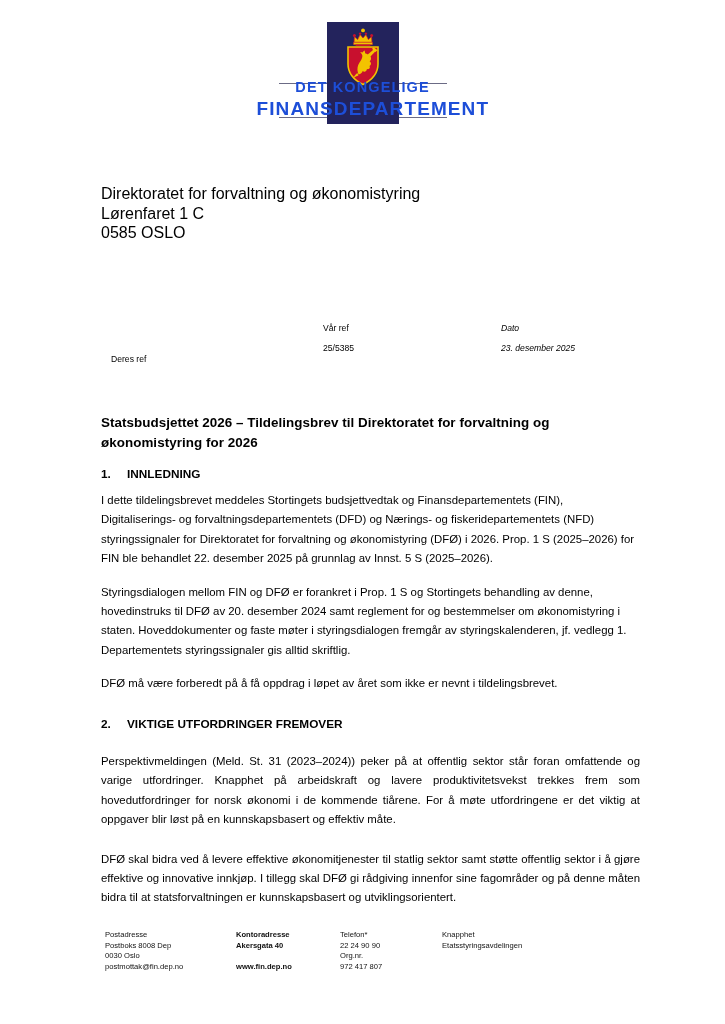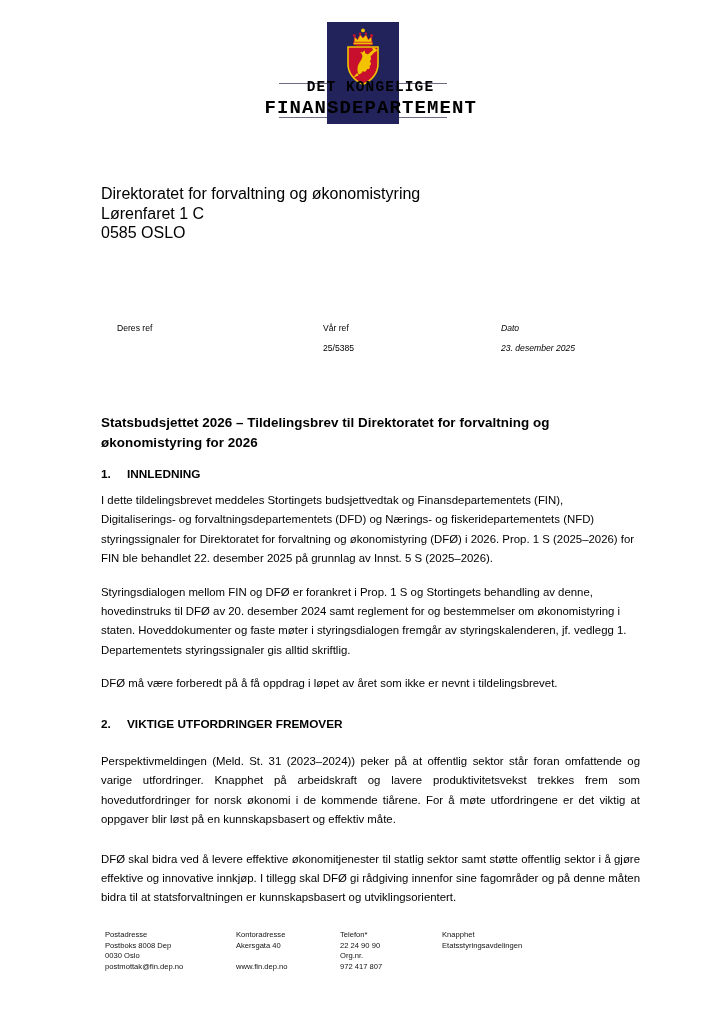--- a/index.html
+++ b/index.html
@@ -71,27 +71,27 @@
   }
   .logo-crest {
     position: absolute;
     left: 70px;
     top: 2px;
     width: 72px;
     height: 64px;
   }
   .logo-text {
     position: absolute;
-    left: 8px;
+    left: 0;
     top: 57px;
     width: 212px;
     text-align: center;
-    font-family: Liberation Mono, monospace;
+    font-family: Liberation Sans, sans-serif;
     font-weight: bold;
-    color: #000000;
+    color: #1d4ed8;
     line-height: 1.22;
     letter-spacing: 1.1px;
   }
   .logo-text .l1 { font-size: 14.5px; display:block; }
   .logo-text .l2 { font-size: 19px; display:block; }
 
   
   .content {
     position: absolute;
     left: 101px;
@@ -113,21 +113,21 @@
     top: 318px;
     left: 0;
     width: 539px;
     font-size: 8.6px;
     line-height: 20px;
   }
   .ref-col {
     position: absolute;
     top: 0;
   }
-  .ref-col.c1 { left: 16px; }
+  .ref-col.c1 { left: 10px; margin-top: 31px; }
   .ref-col.c2 { left: 222px; }
   .ref-col.c3 { left: 400px; font-style: italic; }
   .ref-label { display: block; }
   .ref-value { display: block; }
 
   h1.doc-title {
     position: absolute;
     top: 413px;
     left: 0;
     width: 539px;
@@ -179,21 +179,21 @@
     width: 540px;
     font-size: 7.6px;
     line-height: 10.6px;
     color: #111111;
   }
   .footer-col {
     position: absolute;
     top: 0;
   }
   .footer-col.f1 { left: 0px;   width: 130px; }
-  .footer-col.f2 { left: 131px; width: 105px; }
+  .footer-col.f2 { left: 131px; width: 105px; font-weight: bold; }
   .footer-col.f3 { left: 235px; width: 100px; }
   .footer-col.f4 { left: 337px; width: 190px; }
   .footer-line { display: block; white-space: nowrap; }
   .footer-line.gap { height: 10.6px; }
 </style>
 </head>
 <body>
 
 <div class="page">
 

